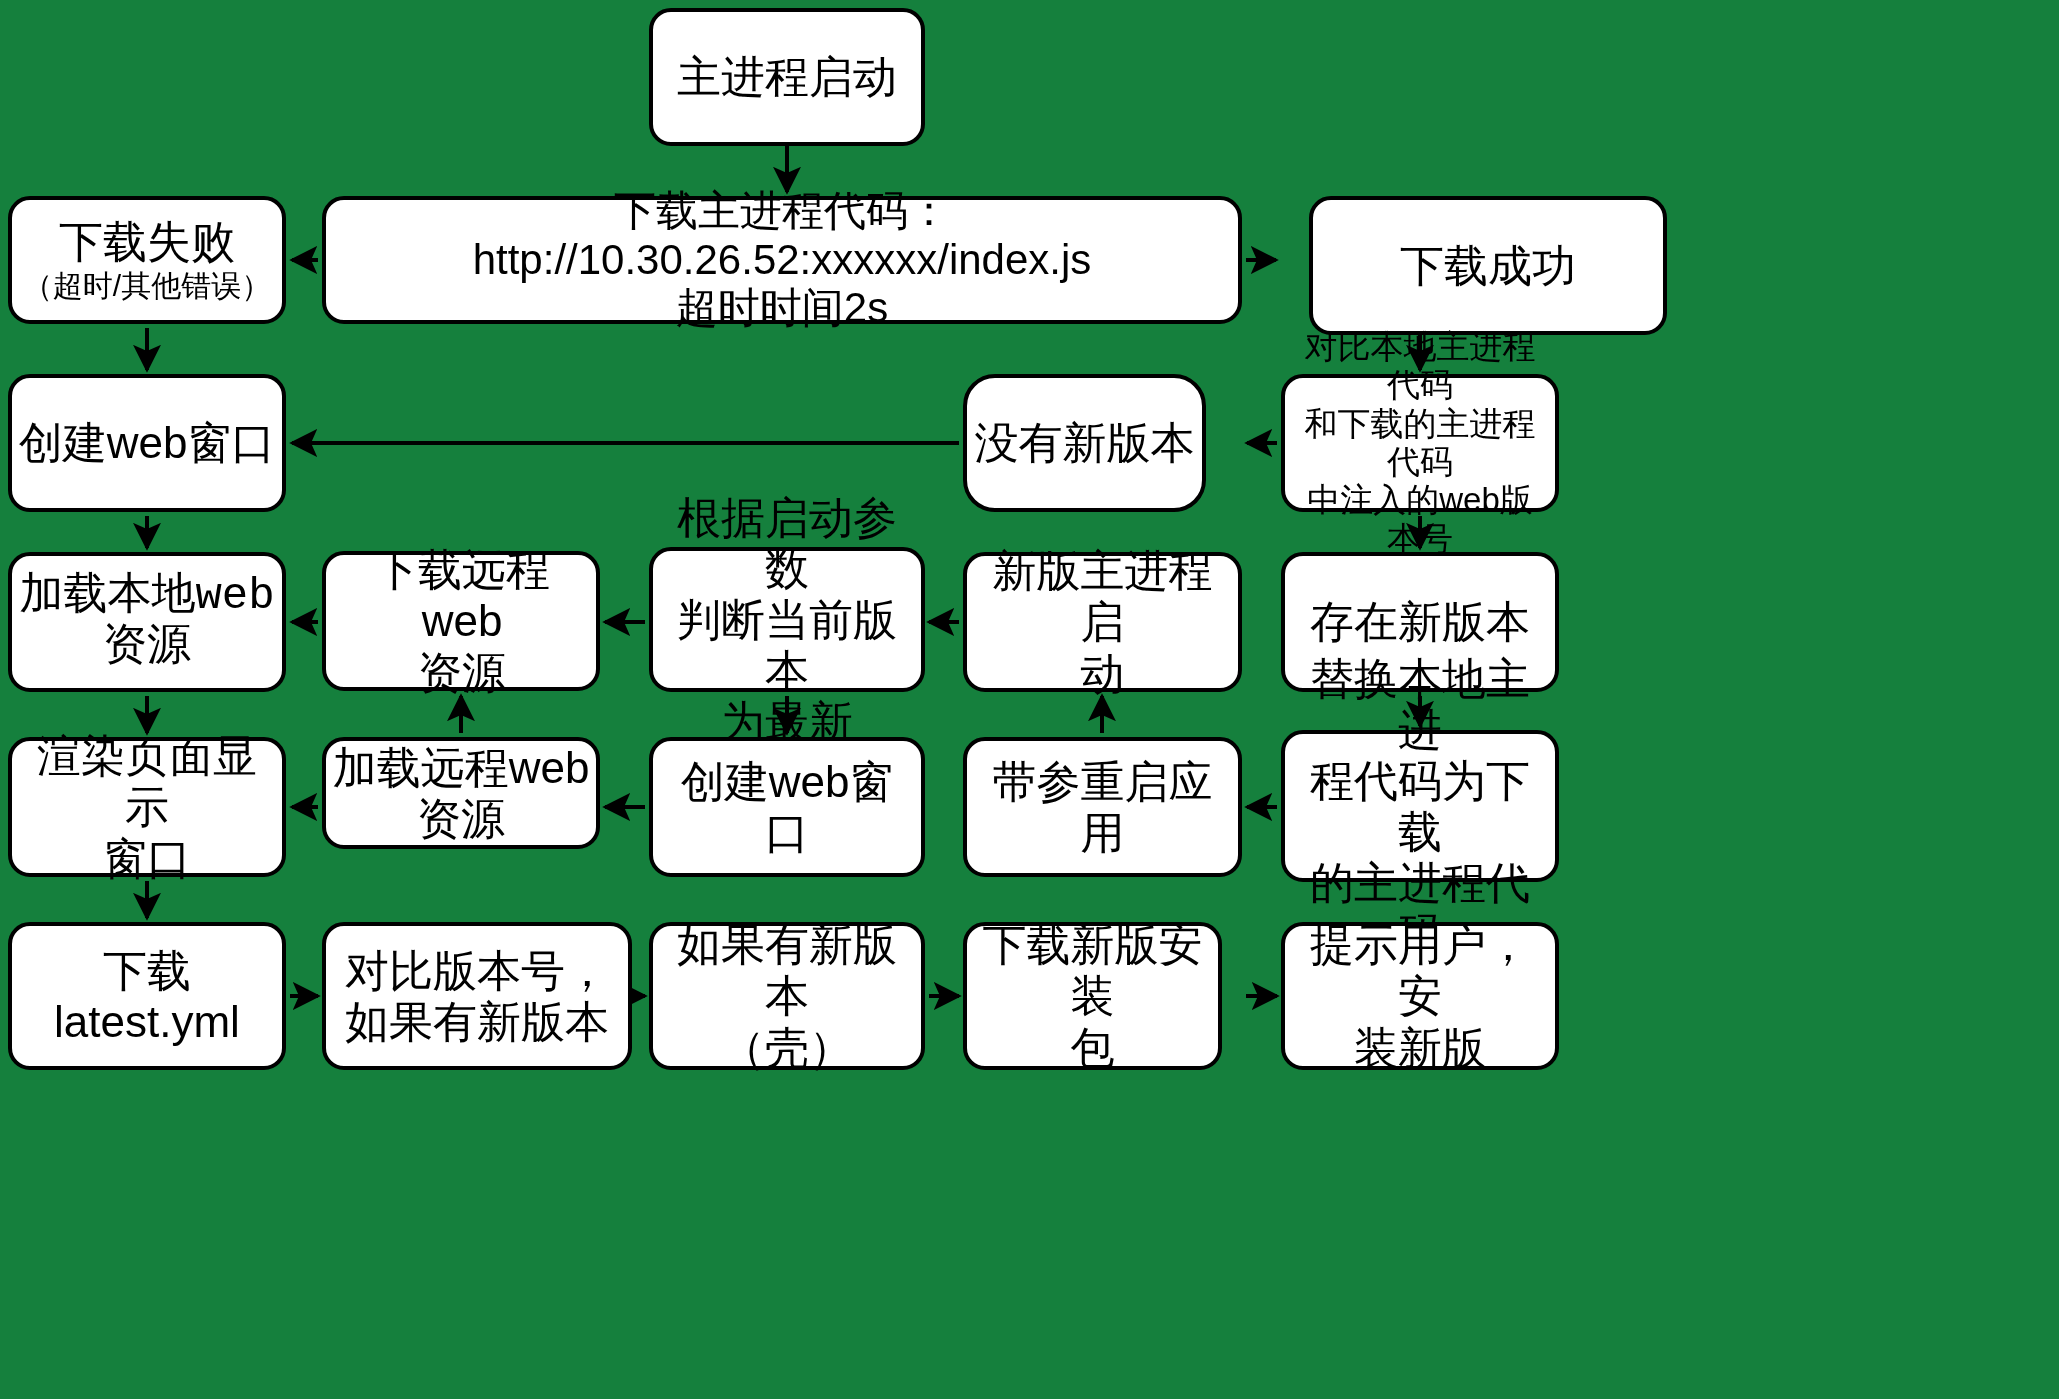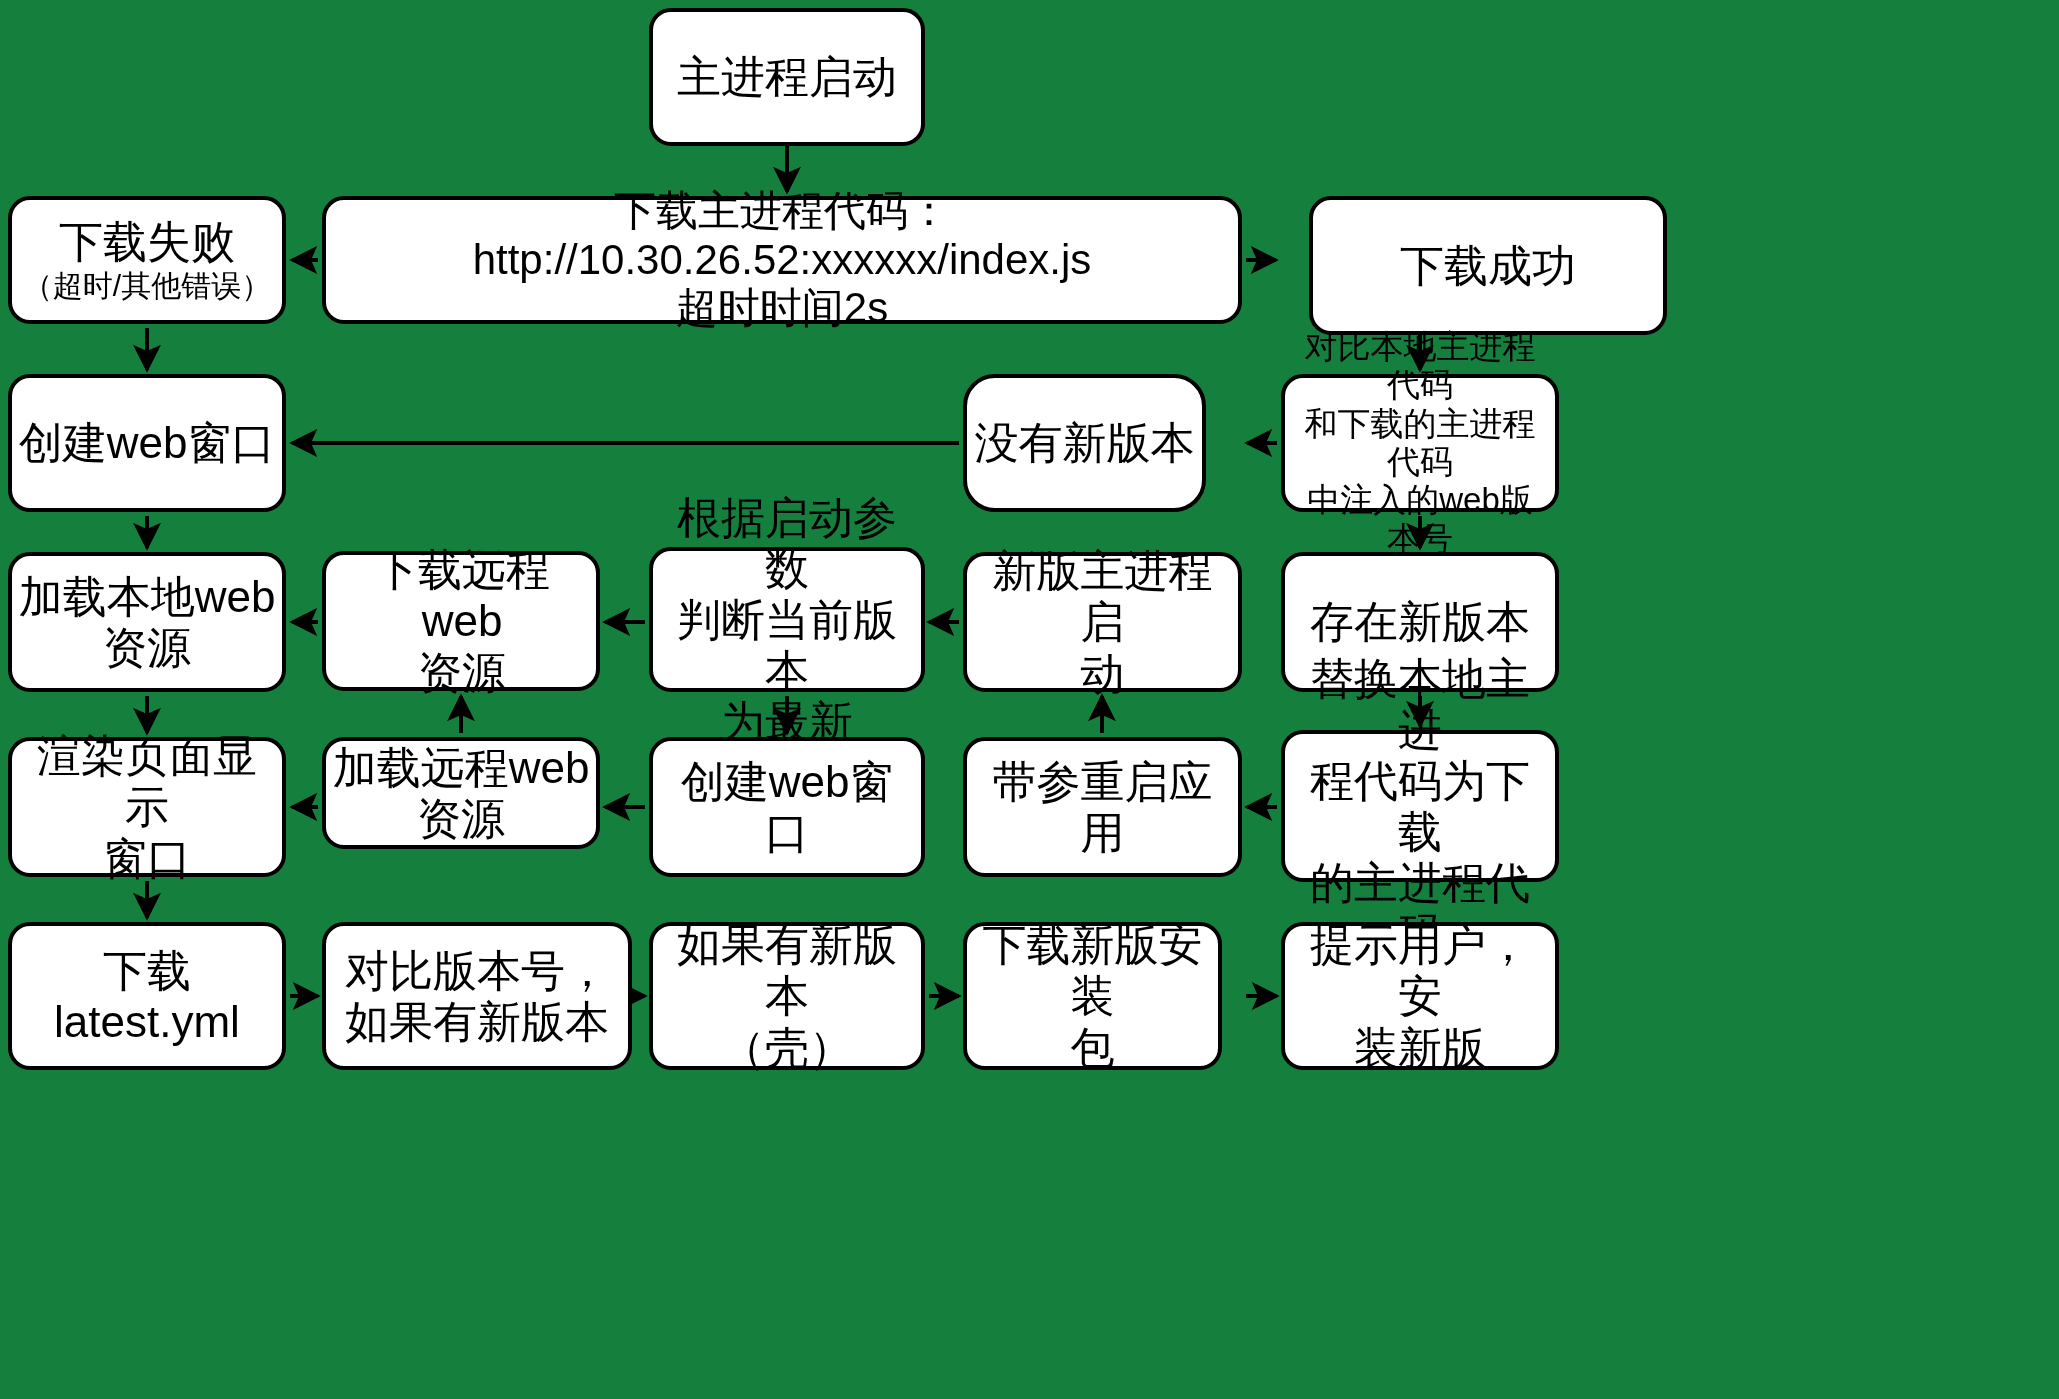--- a/index.html
+++ b/index.html
@@ -110,21 +110,21 @@
         <div class="main">创建web窗口</div>
       </div>
       <div class="node " id="n-no-new-version" style="left: 963px; top: 374px; width: 243px; height: 138px; border-radius: 32px;">
         <div class="main">没有新版本</div>
       </div>
       <div class="node fs-tiny" id="n-compare-web-version" style="left: 1281px; top: 374px; width: 278px; height: 138px;">
         <div class="main">对比本地主进程代码
 和下载的主进程代码
 中注入的web版本号</div>
       </div>
-      <div class="node " id="n-load-local-web" style="left: 8px; top: 552px; width: 278px; height: 140px;">
+      <div class="node " id="n-load-local-web" style="left: 8px; top: 552px; width: 278px; height: 140px; font-family: Liberation Mono, monospace;">
         <div class="main">加载本地web
 资源</div>
       </div>
       <div class="node " id="n-download-remote-web" style="left: 322px; top: 551px; width: 278px; height: 140px; padding-left: 8px;">
         <div class="main">下载远程web
 资源</div>
       </div>
       <div class="node " id="n-judge-latest" style="left: 649px; top: 547px; width: 276px; height: 145px;">
         <div class="main">根据启动参数
 判断当前版本

